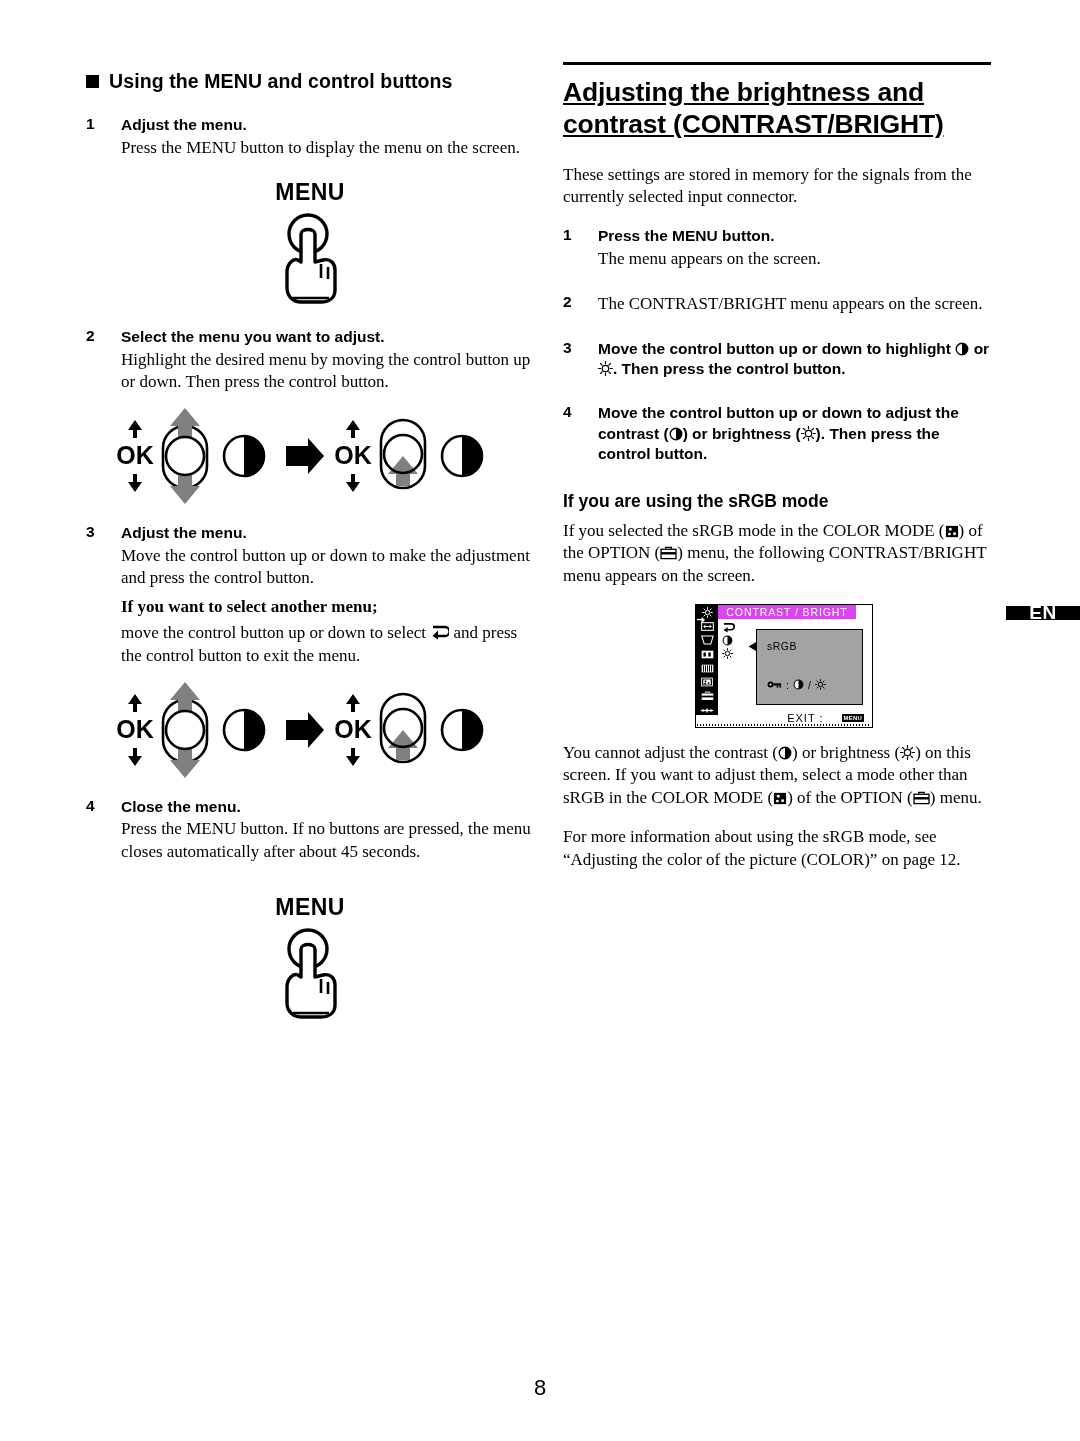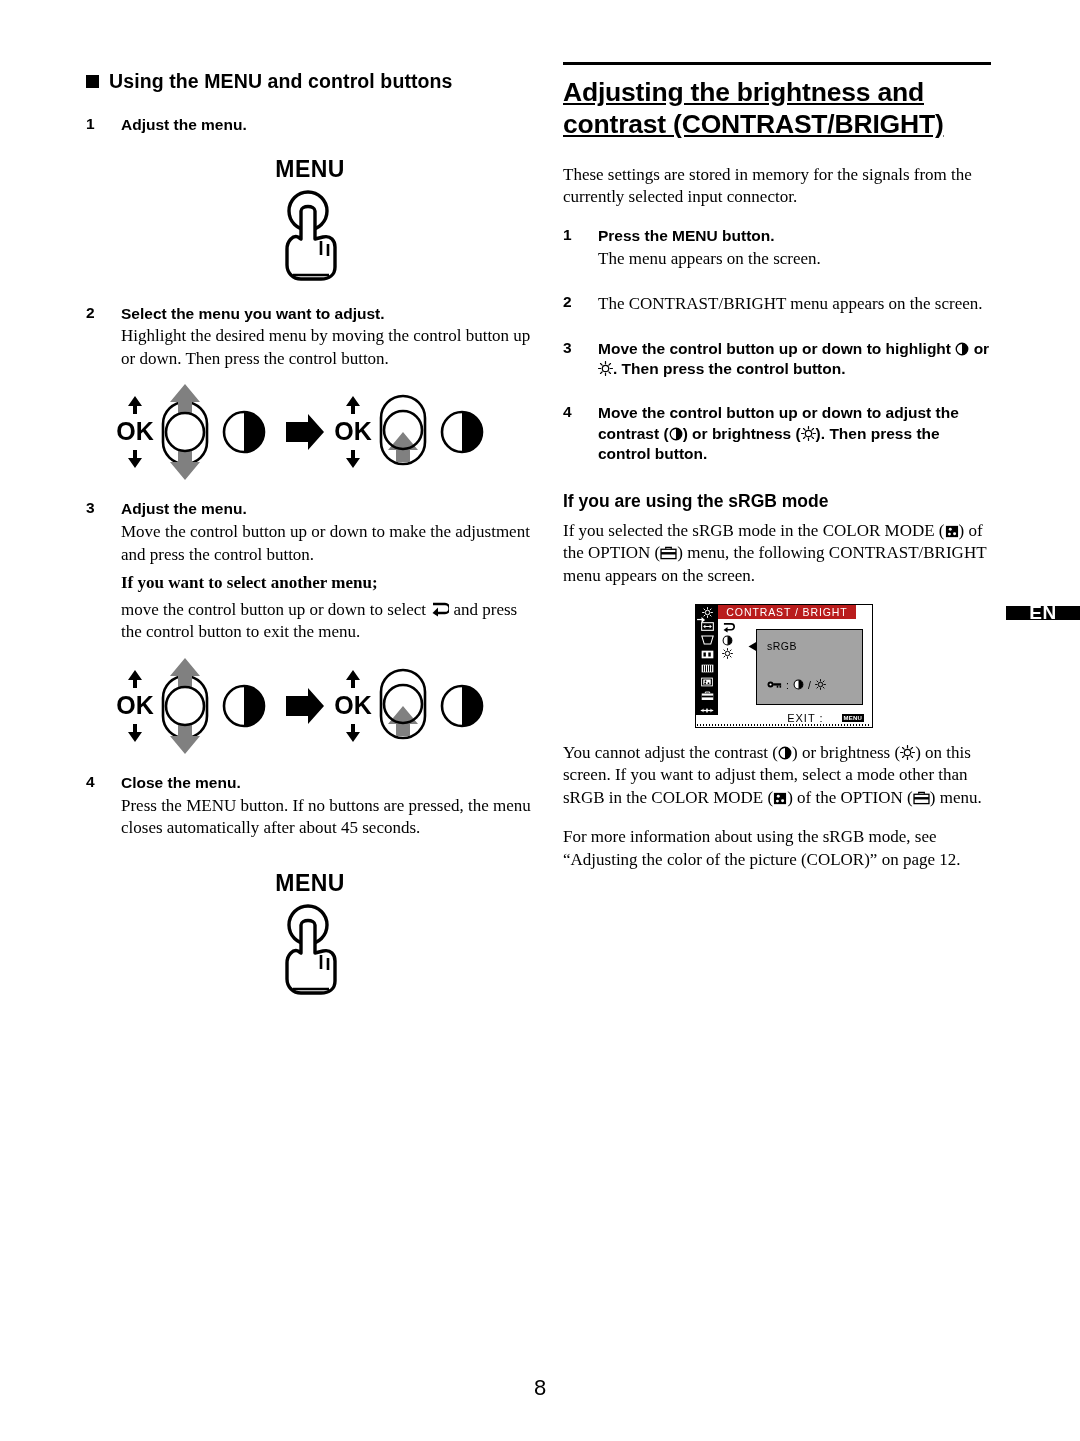--- a/index.html
+++ b/index.html
@@ -42,21 +42,21 @@
   
   .ctrl-illus{display:flex;justify-content:center;align-items:center;margin:14px 0 10px 0;}
 
   
   .gi{display:inline-block;vertical-align:-2px;}
   .gi svg{display:block;}
 
   
   .osd{position:relative;width:178px;height:124px;margin:16px 0 14px 132px;
        background:#fff;border:1px solid #000;box-sizing:border-box;}
-  .osd-title{position:absolute;left:22px;top:0;right:16px;height:14px;background:#b91c1c;color:#fff;
+  .osd-title{position:absolute;left:22px;top:0;right:16px;height:14px;background:#d946ef;color:#fff;
              font-family:"Liberation Sans",sans-serif;font-size:10.5px;letter-spacing:.9px;
              display:flex;align-items:center;justify-content:center;}
   .osd-side{position:absolute;left:0;top:0;width:22px;bottom:12px;background:#000;}
   .osd-side .sicon{display:flex;align-items:center;justify-content:center;height:13px;margin-top:1px;}
   .osd-cursor{position:absolute;left:1px;top:5px;}
   .osd-list{position:absolute;left:26px;top:16px;width:30px;}
   .osd-list .li{height:13px;display:flex;align-items:center;}
   .osd-panel{position:absolute;left:60px;top:24px;right:9px;bottom:22px;border:1.6px solid #000;
              background:#a3a3a3;}
   .osd-panel .srgb{position:absolute;left:10px;top:10px;font-family:"Liberation Sans",sans-serif;
@@ -88,20 +88,21 @@
   <div class="col-left">
 
     <div class="sec-head">
       <span class="sq"></span>
       <span>Using the MENU and control buttons</span>
     </div>
 
     <div class="step">
       <span class="num">1</span>
       <div class="title">Adjust the menu.</div>
+      <p class="body-txt">Press the MENU button to display the menu on the screen.</p>
     </div>
 
     <div class="menu-illus">
       <div class="menu-word">MENU</div>
       <div class="hand-wrap">
         <svg width="78" height="92" viewBox="0 0 78 92">
           <circle cx="37" cy="22" r="19" fill="#fff" stroke="#000" stroke-width="3.4"></circle>
           <path d="M30 22 C30 16 44 16 44 22 L44 50 L52 48 C60 46 64 52 64 58
                    L64 78 C64 86 58 90 50 90 L30 90 C22 90 16 84 16 76
                    L16 60 C16 52 22 46 27 48 L30 50 Z" fill="#fff" stroke="#000" stroke-width="3.4" stroke-linejoin="round"></path>

